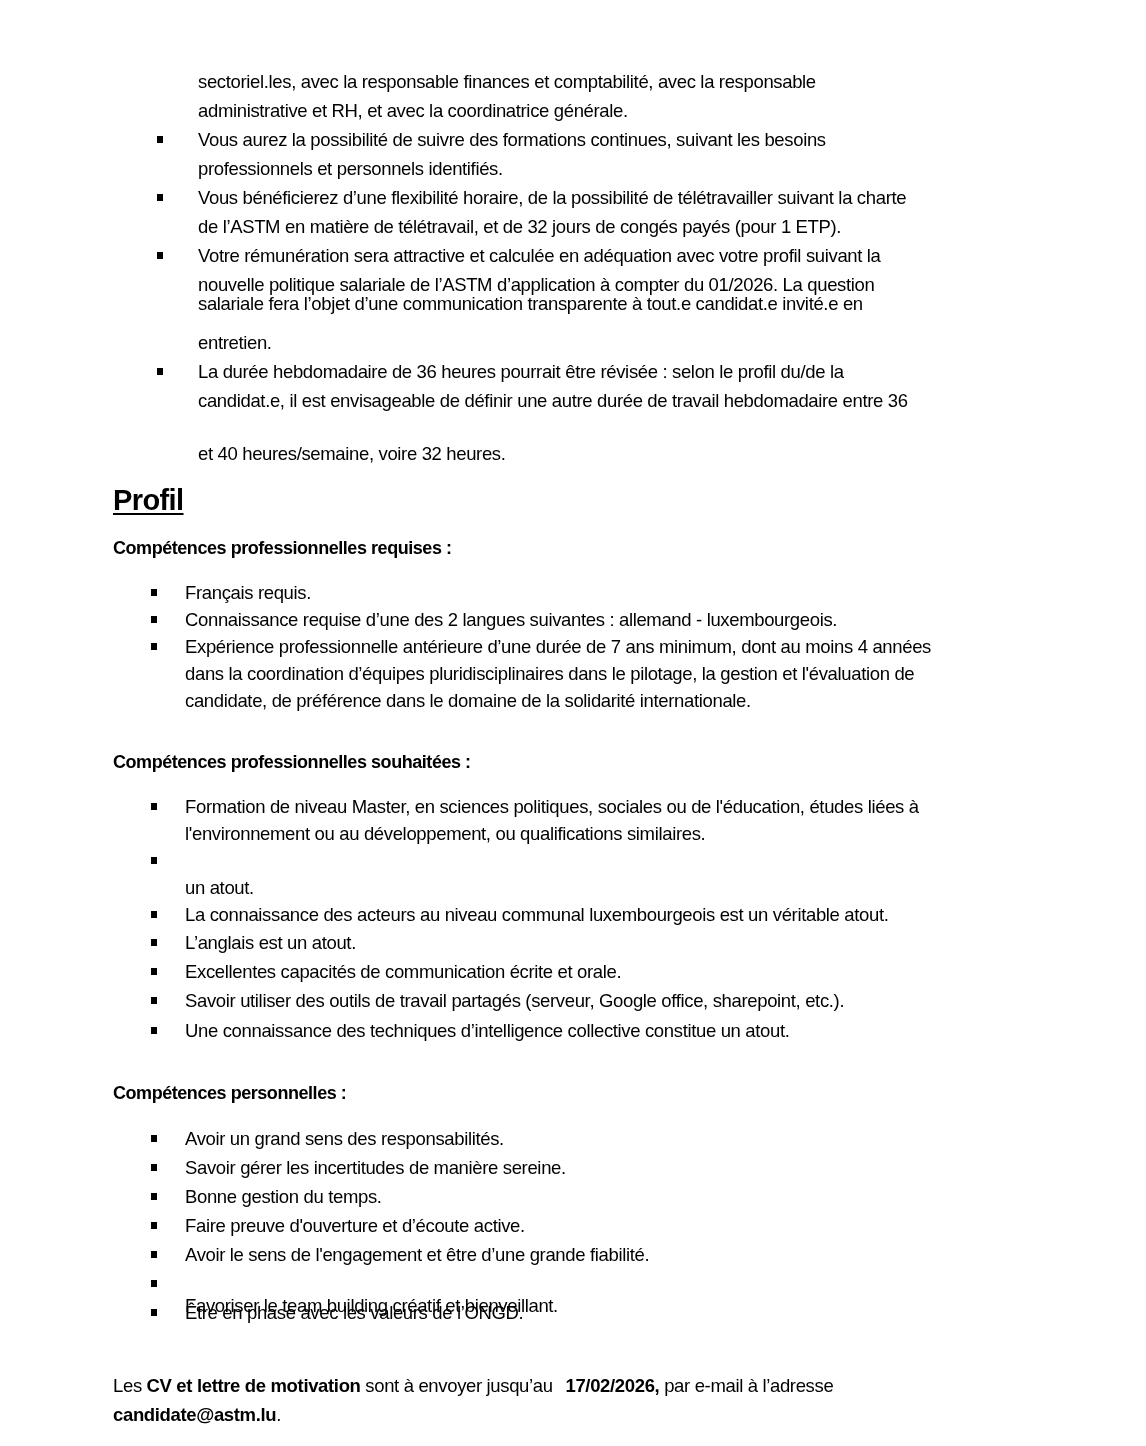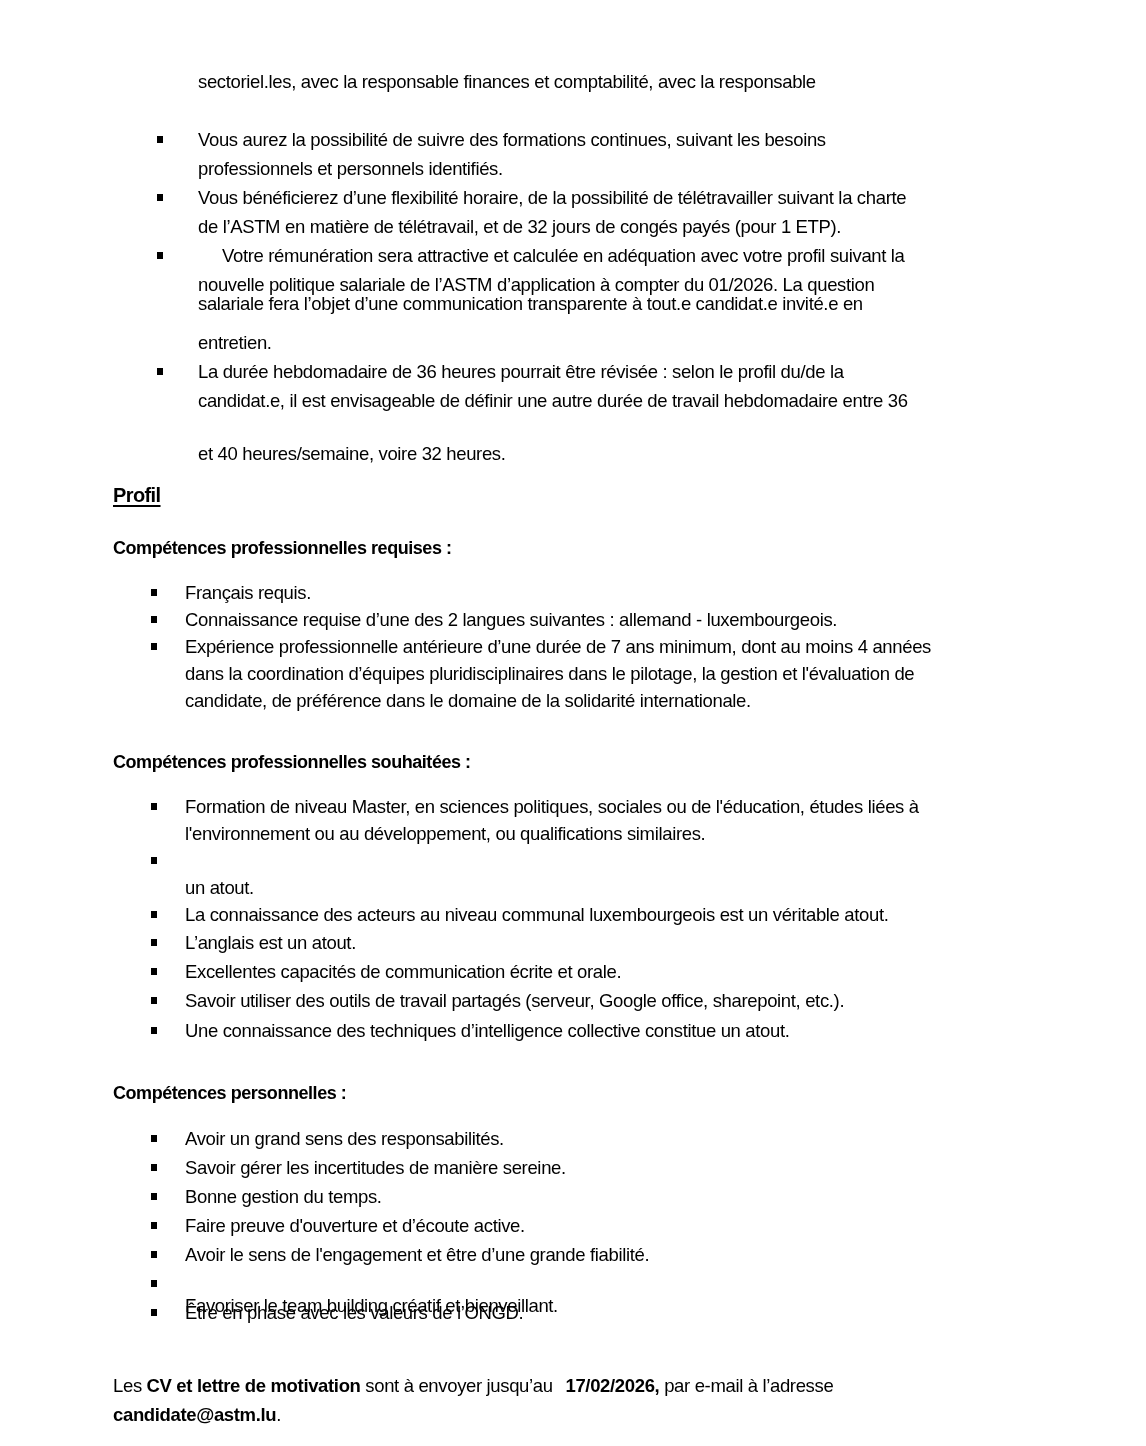--- a/index.html
+++ b/index.html
@@ -18,21 +18,21 @@
 
     .bullet {
       position: absolute;
       width: 6px; height: 7px;
       background: #000;
     }
 
     .h1 {
       position: absolute;
       left: 113px; top: 484px;
-      font-size: 20px;
+      font-size: 29px;
       font-weight: bold;
       text-decoration: underline;
       text-decoration-thickness: 2px;
       text-underline-offset: 3px;
       letter-spacing: -0.6px;
     }
     .h2 {
       position: absolute;
       left: 113px;
       font-weight: bold;
@@ -42,31 +42,32 @@
     }
     .b { font-weight: bold; }
     .u { text-decoration-thickness: 2px; text-underline-offset: 3px; margin-left: 8px; }
   </style>
 </head>
 <body>
 
 <div class="page">
 
   <div class="line" style="left:198px; top:67px;">sectoriel.les, avec la responsable finances et comptabilité, avec la responsable</div>
+  <div class="line" style="left:198px; top:96px;">administrative et RH, et avec la coordinatrice générale.</div>
 
   <div class="bullet" style="left:157px; top:136px;"></div>
   <div class="line" style="left:198px; top:125px;">Vous aurez la possibilité de suivre des formations continues, suivant les besoins</div>
   <div class="line" style="left:198px; top:154px;">professionnels et personnels identifiés.</div>
 
   <div class="bullet" style="left:157px; top:194px;"></div>
   <div class="line" style="left:198px; top:183px;">Vous bénéficierez d’une flexibilité horaire, de la possibilité de télétravailler suivant la charte</div>
   <div class="line" style="left:198px; top:212px;">de l’ASTM en matière de télétravail, et de 32 jours de congés payés (pour 1 ETP).</div>
 
   <div class="bullet" style="left:157px; top:252px;"></div>
-  <div class="line" style="left:198px; top:241px;margin-left:24px;">Votre rémunération sera attractive et calculée en adéquation avec votre profil suivant la</div>
+  <div class="line" style="left:198px; top:241px;">Votre rémunération sera attractive et calculée en adéquation avec votre profil suivant la</div>
   <div class="line" style="left:198px; top:270px;">nouvelle politique salariale de l’ASTM d’application à compter du 01/2026. La question</div>
   <div class="line" style="left:198px; top:289px;">salariale fera l’objet d’une communication transparente à tout.e candidat.e invité.e en</div>
   <div class="line" style="left:198px; top:328px;">entretien.</div>
 
   <div class="bullet" style="left:157px; top:368px;"></div>
   <div class="line" style="left:198px; top:357px;">La durée hebdomadaire de 36 heures pourrait être révisée : selon le profil du/de la</div>
   <div class="line" style="left:198px; top:386px;">candidat.e, il est envisageable de définir une autre durée de travail hebdomadaire entre 36</div>
   <div class="line" style="left:198px; top:415px;margin-top:24px;">et 40 heures/semaine, voire 32 heures.</div>
 
   <div class="h1">Profil</div>

